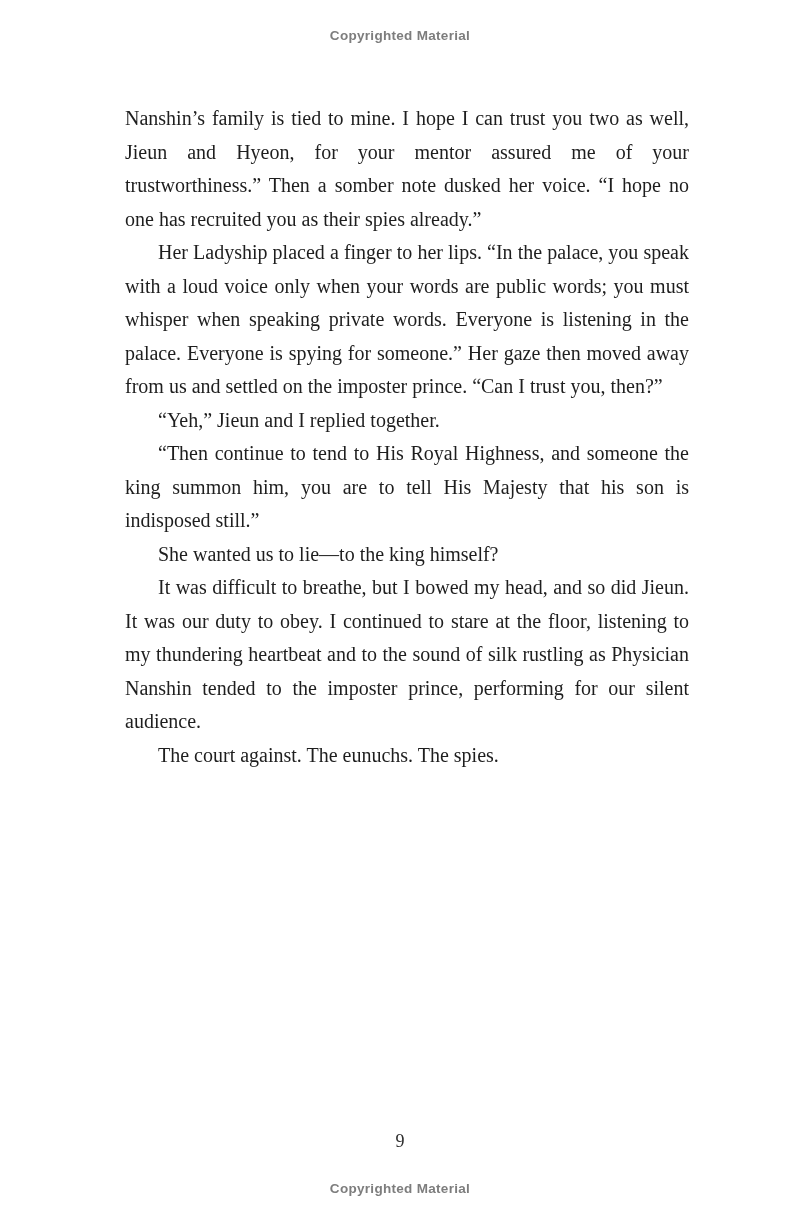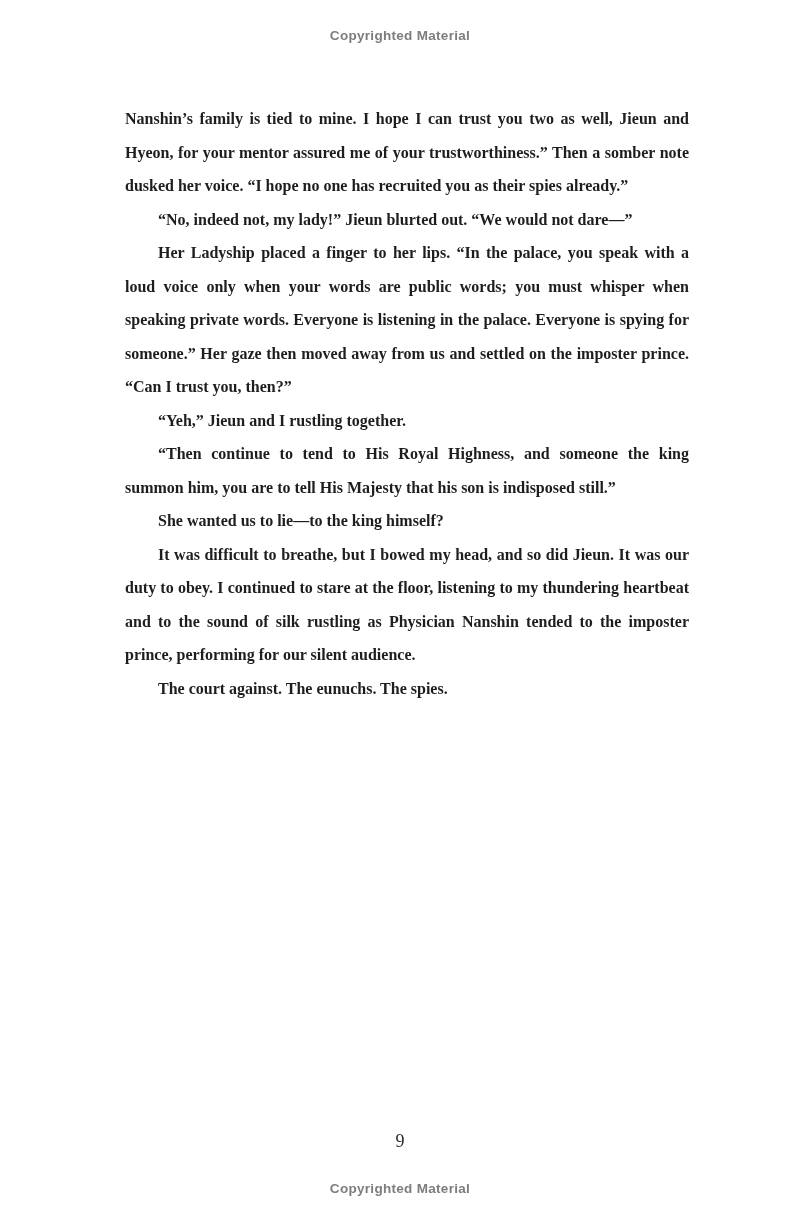--- a/index.html
+++ b/index.html
@@ -29,25 +29,24 @@
   .notice-bottom { top: 1181px; }
   .body-text {
     position: absolute;
     left: 125px;
     top: 102px;
     width: 564px;
   }
   .body-text p {
     margin: 0;
     font-family: "Liberation Serif", serif;
-    font-size: 16px;
+    font-size: 20px;
     line-height: 33.5px;
     text-align: justify;
     color: #1e1e1e;
-    font-weight: bold;
   }
   .body-text p.indent {
     text-indent: 33px;
   }
   .page-number {
     position: absolute;
     left: 0;
     top: 1131px;
     width: 100%;
     text-align: center;
@@ -58,23 +57,22 @@
 </style>
 </head>
 <body>
 
 <div class="page">
 
   <div class="notice notice-top">Copyrighted Material</div>
 
   <div class="body-text">
     <p>Nanshin’s family is tied to mine. I hope I can trust you two as well, Jieun and Hyeon, for your mentor assured me of your trustworthiness.” Then a somber note dusked her voice. “I hope no one has recruited you as their spies already.”</p>
-    <p class="indent">“No, indeed not, my lady!” Jieun blurted out. “We would not dare—”</p>
     <p class="indent">Her Ladyship placed a finger to her lips. “In the palace, you speak with a loud voice only when your words are public words; you must whisper when speaking private words. Everyone is listening in the palace. Everyone is spying for someone.” Her gaze then moved away from us and settled on the imposter prince. “Can I trust you, then?”</p>
-    <p class="indent">“Yeh,” Jieun and I rustling together.</p>
+    <p class="indent">“Yeh,” Jieun and I replied together.</p>
     <p class="indent">“Then continue to tend to His Royal Highness, and someone the king summon him, you are to tell His Majesty that his son is indisposed still.”</p>
     <p class="indent">She wanted us to lie—to the king himself?</p>
     <p class="indent">It was difficult to breathe, but I bowed my head, and so did Jieun. It was our duty to obey. I continued to stare at the floor, listening to my thundering heartbeat and to the sound of silk rustling as Physician Nanshin tended to the imposter prince, performing for our silent audience.</p>
     <p class="indent">The court against. The eunuchs. The spies.</p>
   </div>
 
   <div class="page-number">9</div>
 
   <div class="notice notice-bottom">Copyrighted Material</div>
 

